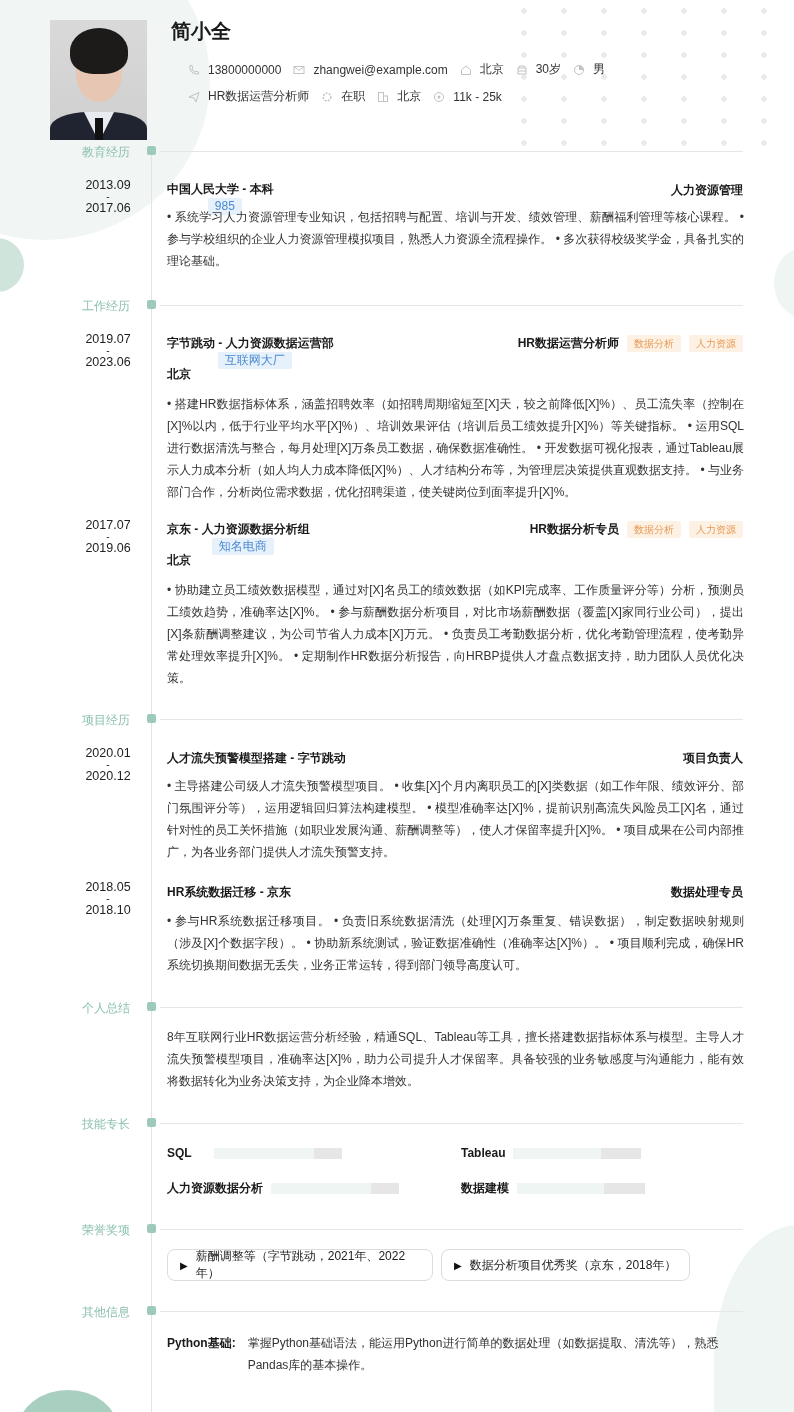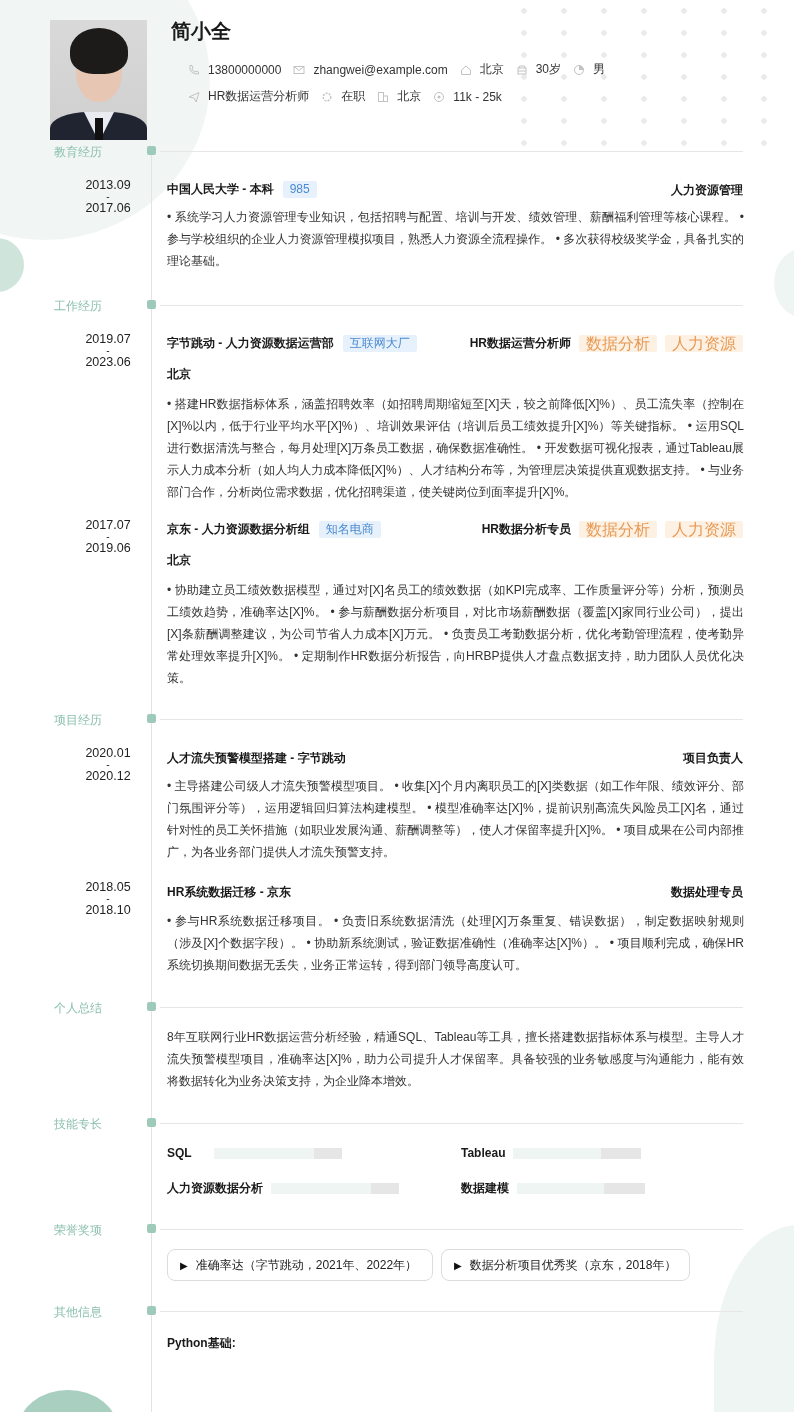--- a/index.html
+++ b/index.html
@@ -28,31 +28,31 @@
   .info-row { position: absolute; left: 188px; display: flex; align-items: center; font-size: 12px; color: #333; }
   .info-row.r1 { top: 61px; }
   .info-row.r2 { top: 88px; }
   .info-item { display: flex; align-items: center; margin-right: 12px; }
   .info-item .ic { width: 12px; height: 12px; margin-right: 8px; display:inline-flex; align-items:center; justify-content:center; color:#c2c2c2; font-size: 10px; }
   .ic svg { width: 12px; height: 12px; }
 
   .timeline-line { position: absolute; left: 151px; top: 150px; width: 1px; height: 1262px; background: #e3e3e3; }
 
   .section-head { position: absolute; left: 0; width: 794px; height: 14px; }
-  .section-head .label { position: absolute; right: 692px; top: 0; font-size: 12px; color: #8cc0ad; white-space: nowrap; }
+  .section-head .label { position: absolute; right: 664px; top: 0; font-size: 12px; color: #8cc0ad; white-space: nowrap; }
   .section-head .dot { position: absolute; left: 147px; top: 2px; width: 9px; height: 9px; background: #9ecbb9; border-radius: 2px; }
   .section-head .rule { position: absolute; left: 160px; top: 7px; width: 583px; height: 1px; background: #e6e6e6; }
 
   .date { position: absolute; left: 60px; width: 96px; text-align: center; font-size: 12.5px; color: #222; line-height: 15px; }
   .date .dash { display:block; font-size: 10px; line-height: 8px; }
 
-  .entry-title { position: absolute; left: 167px; font-size: 12px; font-weight: bold; color: #1a1a1a; display: flex; align-items: center; }
+  .entry-title { position: absolute; left: 167px; font-size: 12px; font-weight: bold; color: #1a1a1a; display: flex; align-items: center; flex-direction: column; }
   .tag-blue { display: inline-block; margin-left: 9px; padding: 1px 7px; background: #e6f1fb; color: #4a8ad1; font-weight: normal; font-size: 12px; line-height: 15px; border-radius: 2px; }
   .entry-right { position: absolute; right: 51px; font-size: 12px; font-weight: bold; color: #1a1a1a; display: flex; align-items: flex-start; }
-  .tag-orange { display: inline-block; margin-left: 8px; padding: 1px 7px; background: #fdf1e4; color: #e79a55; font-weight: normal; font-size: 16px; line-height: 15px; border-radius: 2px; }
+  .tag-orange { display: inline-block; margin-left: 8px; padding: 1px 7px; background: #fdf1e4; color: #e79a55; font-weight: normal; font-size: 10px; line-height: 15px; border-radius: 2px; }
   .entry-loc { position: absolute; left: 167px; font-size: 12px; font-weight: bold; color: #1a1a1a; }
   .entry-desc { position: absolute; left: 167px; width: 577px; font-size: 12px; line-height: 22px; color: #333; text-align: justify; }
 
   .skill { position: absolute; display: flex; align-items: center; font-size: 12px; font-weight: bold; color: #1a1a1a; }
   .skill .bar { margin-left: 10px; height: 11px; background: #e6e6e6; position: relative; }
   .skill .bar .fill { position: absolute; left: 0; top: 0; height: 11px; background: #eef5f2; }
 
   .award { position: absolute; top: 1249px; height: 32px; border: 1px solid #dcdcdc; border-radius: 8px; display: flex; align-items: center; padding: 0 12px; font-size: 12px; color: #222; background: #fff; }
   .award .tri { font-size: 10px; margin-right: 8px; color: #111; }
 
@@ -283,27 +283,28 @@
     </div>
 </div>
 
 <div class="section-head" style="top:1222px">
   <span class="label">荣誉奖项</span>
   <span class="dot"></span>
   <span class="rule"></span>
 </div>
 <div class="award" style="left:167px; width:266px">
   <span class="tri">▶</span>
-  <span>准确率达（字节跳动，2021年、2022年）</span>
+  <span>薪酬调整等（字节跳动，2021年、2022年）</span>
 </div>
 <div class="award" style="left:441px; width:249px">
   <span class="tri">▶</span>
   <span>数据分析项目优秀奖（京东，2018年）</span>
 </div>
 
 <div class="section-head" style="top:1304px">
   <span class="label">其他信息</span>
   <span class="dot"></span>
   <span class="rule"></span>
 </div>
 <div class="other">
   <span class="k">Python基础:</span>
+  <span class="v">掌握Python基础语法，能运用Python进行简单的数据处理（如数据提取、清洗等），熟悉Pandas库的基本操作。</span>
 </div>
 
 </body></html>

